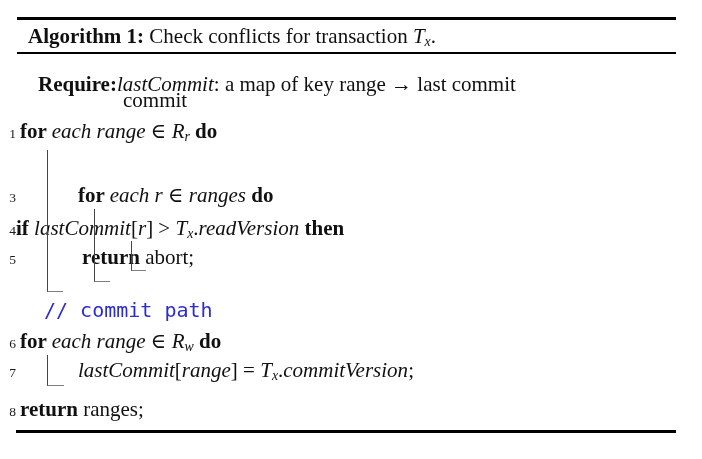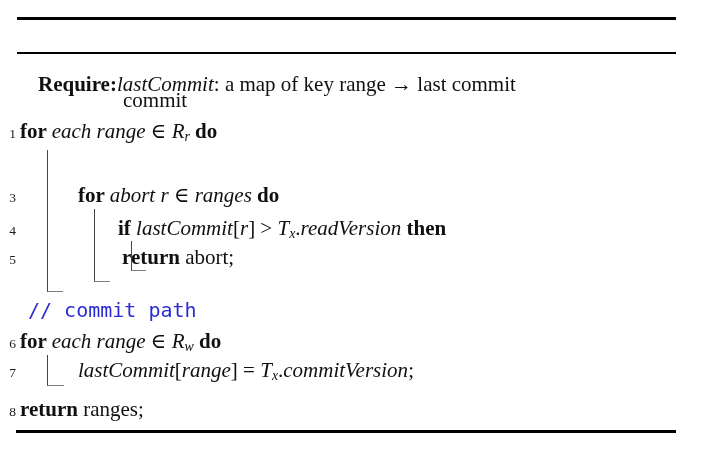--- a/index.html
+++ b/index.html
@@ -18,57 +18,58 @@
 
   .caption{position:absolute;left:28px;top:25px;font-size:21px;line-height:22px;white-space:pre;}
   .require{position:absolute;left:38px;top:61px;font-size:21px;line-height:22px;white-space:pre;margin-top:12px;}
   .require-cont{position:absolute;left:123px;top:89px;font-size:21px;line-height:22px;white-space:pre;}
 
   .code-line{position:absolute;left:0;font-size:21px;line-height:22px;white-space:pre;}
   .lineno{display:inline-block;width:16px;text-align:right;font-size:13.5px;color:#1a1a1a;}
   .code{display:inline-block;}
   .ind0{margin-left:4px;}
   .ind1{margin-left:62px;}
-  .ind2{margin-left:102px;}
-  .ind3{margin-left:106px;}
+  .ind2{}
+  .ind3{margin-left:66px;}
 
   .s-r{font-style:normal;font-weight:normal;}
   .s-b{font-weight:bold;}
   .s-i{font-style:italic;}
   .s-s{font-style:italic;font-size:0.66em;position:relative;top:0.22em;}
 
   .guide{position:absolute;border-left:1.6px solid #454545;border-bottom:1.6px solid #7e7e7e;}
   .g1{left:46.5px;top:150px;width:15px;height:141px;}
   .g2{left:93.5px;top:209px;width:15px;height:72px;}
   .g3{left:130.5px;top:241px;width:14px;height:29px;}
   .g4{left:46.5px;top:355px;width:16px;height:30px;}
 
   .comment{
-    position:absolute;left:28px;top:300px;
+    position:absolute;left:44px;top:300px;
     font-family:"DejaVu Sans Mono","Liberation Mono",monospace;
     font-size:20px;line-height:20px;white-space:pre;
   }
 </style>
 </head>
 <body>
 
 <div class="frame">
 
   <div class="rule rule-top"></div>
 
+  <div class="caption"><span class="s-b">Algorithm 1:</span><span class="s-r"> Check conflicts for transaction </span><span class="s-i">T</span><span class="s-s">x</span><span class="s-r">.</span></div>
 
   <div class="rule rule-mid"></div>
 
   <div class="require"><span class="s-b">Require:</span><span class="s-i">lastCommit</span><span class="s-r">: a map of key range → last commit</span></div>
   <div class="require-cont">commit</div>
 
   <div class="code-line" style="top:120px"><span class="lineno">1</span><span class="code ind0"><span class="s-b">for </span><span class="s-i">each range </span><span class="s-r">∈ </span><span class="s-i">R</span><span class="s-s">r</span><span class="s-r"> </span><span class="s-b">do</span></span></div>
 
 
-  <div class="code-line" style="top:184px"><span class="lineno">3</span><span class="code ind1"><span class="s-b">for </span><span class="s-i">abort r </span><span class="s-r">∈ </span><span class="s-i">ranges </span><span class="s-b">do</span></span></div>
+  <div class="code-line" style="top:184px"><span class="lineno">3</span><span class="code ind1"><span class="s-b">for </span><span class="s-i">each r </span><span class="s-r">∈ </span><span class="s-i">ranges </span><span class="s-b">do</span></span></div>
 
   <div class="code-line" style="top:217px"><span class="lineno">4</span><span class="code ind2"><span class="s-b">if </span><span class="s-i">lastCommit</span><span class="s-r">[</span><span class="s-i">r</span><span class="s-r">] &gt; </span><span class="s-i">T</span><span class="s-s">x</span><span class="s-r">.</span><span class="s-i">readVersion </span><span class="s-b">then</span></span></div>
 
   <div class="code-line" style="top:246px"><span class="lineno">5</span><span class="code ind3"><span class="s-b">return </span><span class="s-r">abort;</span></span></div>
 
   <div class="guide g1"></div>
   <div class="guide g2"></div>
   <div class="guide g3"></div>
 
   <div class="comment" style="color: rgb(43, 43, 212);">// commit path</div>

